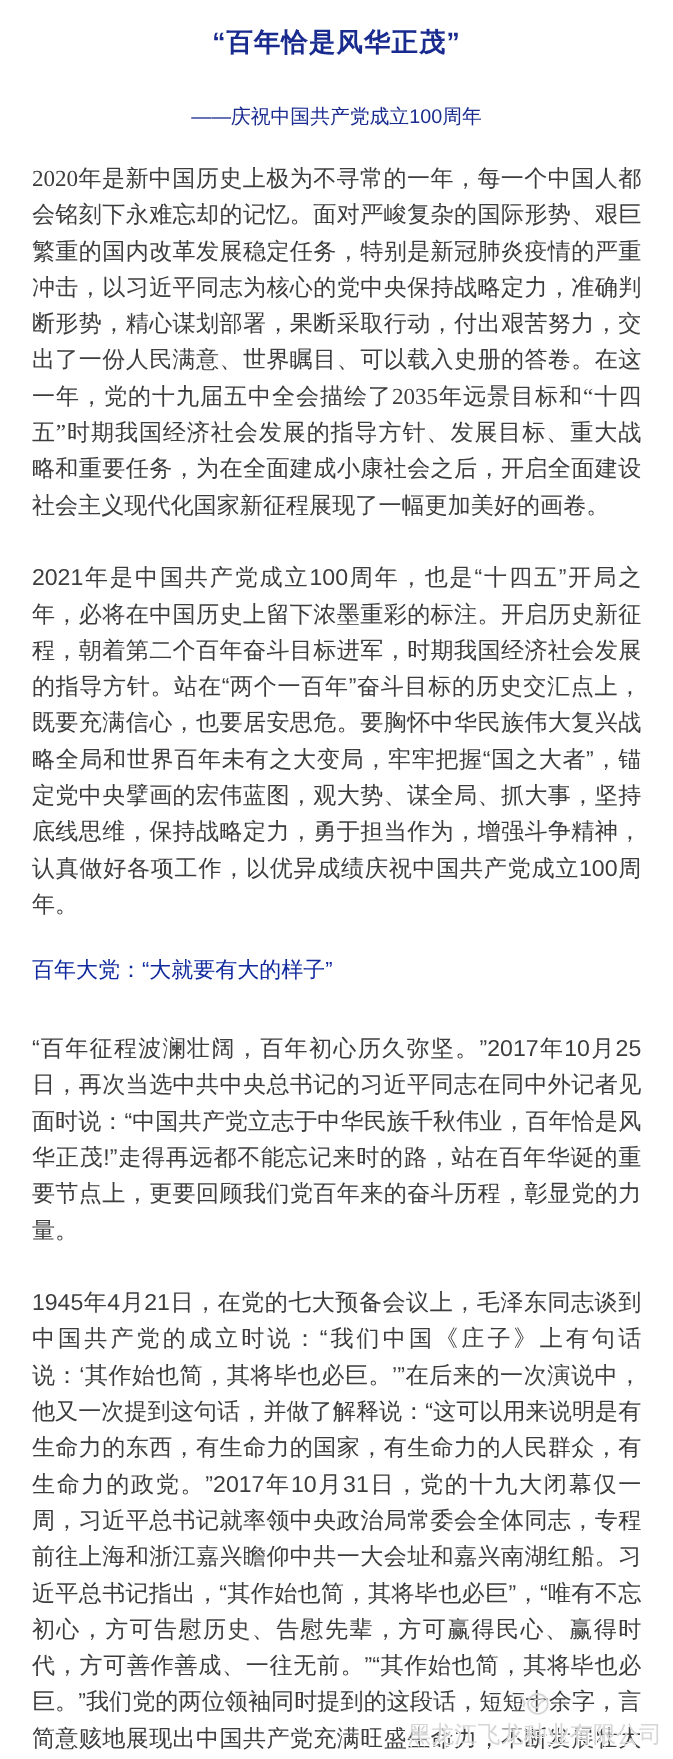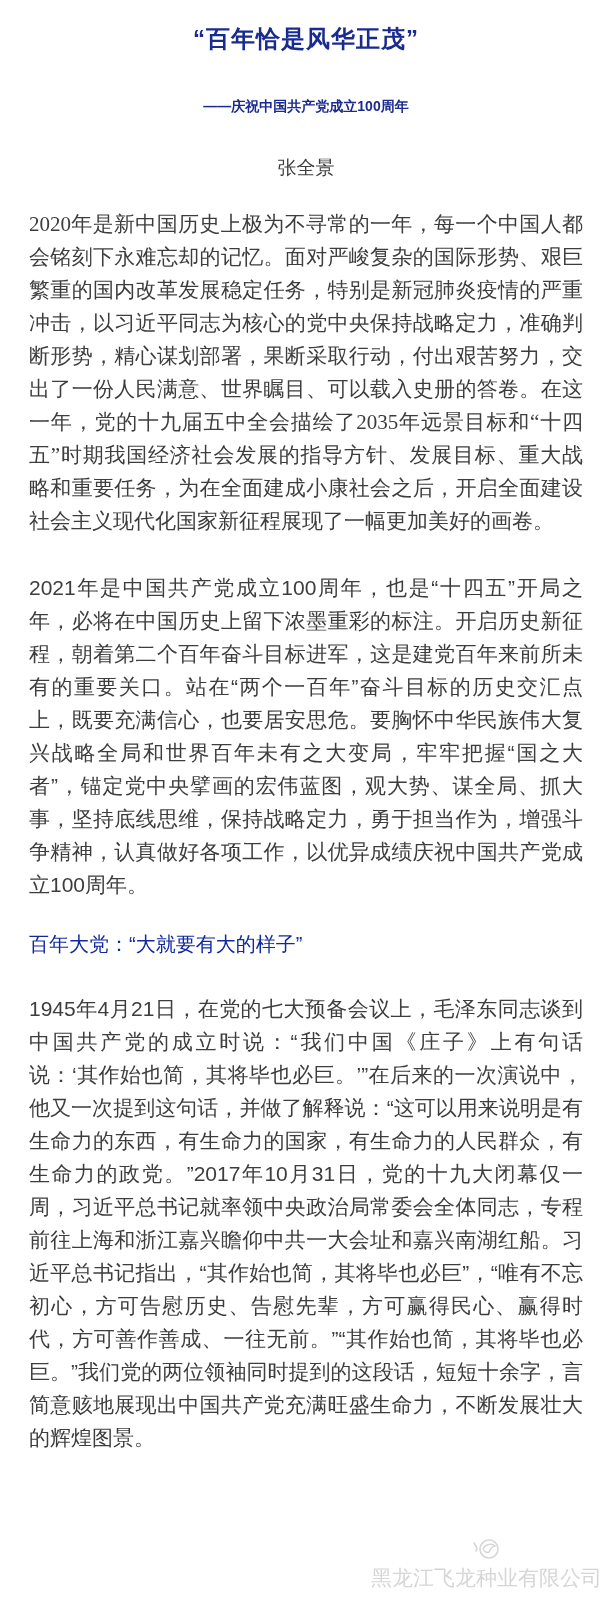--- a/index.html
+++ b/index.html
@@ -23,23 +23,23 @@
     margin: 8px 0 0 0;
     font-size: 24px;
     line-height: 33px;
     font-weight: bold;
     text-align: center;
     color: var(--title-color, #1a2b8f);
     letter-spacing: 1px;
   }
   .subtitle {
     margin: 38px 0 0 0;
-    font-size: 14px;
+    font-size: 18px;
     line-height: 27px;
-    font-weight: bold;
+    font-weight: normal;
     text-align: center;
     color: var(--title-color, #1a2b8f);
   }
   .author {
     margin: 34px 0 0 0;
     font-size: 19px;
     line-height: 28px;
     text-align: center;
     color: var(--body-color, #3d3d3d);
   }
@@ -88,28 +88,28 @@
 </head>
 <body>
 
 <div class="page">
   <div class="article">
 
     <h1 class="title">“百年恰是风华正茂”</h1>
 
     <h2 class="subtitle">——庆祝中国共产党成立100周年</h2>
 
-    <div class="author">张全景</div>
 
     <p class="body-para first-after-author">2020年是新中国历史上极为不寻常的一年，每一个中国人都会铭刻下永难忘却的记忆。面对严峻复杂的国际形势、艰巨繁重的国内改革发展稳定任务，特别是新冠肺炎疫情的严重冲击，以习近平同志为核心的党中央保持战略定力，准确判断形势，精心谋划部署，果断采取行动，付出艰苦努力，交出了一份人民满意、世界瞩目、可以载入史册的答卷。在这一年，党的十九届五中全会描绘了2035年远景目标和“十四五”时期我国经济社会发展的指导方针、发展目标、重大战略和重要任务，为在全面建成小康社会之后，开启全面建设社会主义现代化国家新征程展现了一幅更加美好的画卷。</p>
 
-    <p class="body-para">2021年是中国共产党成立100周年，也是“十四五”开局之年，必将在中国历史上留下浓墨重彩的标注。开启历史新征程，朝着第二个百年奋斗目标进军，这是建党百年来前所未有的重要关口。站在“两个一百年”奋斗目标的历史交汇点上，既要充满信心，也要居安思危。要胸怀中华民族伟大复兴战略全局和世界百年未有之大变局，牢牢把握“国之大者”，锚定党中央擘画的宏伟蓝图，观大势、谋全局、抓大事，坚持底线思维，保持战略定力，勇于担当作为，增强斗争精神，认真做好各项工作，以优异成绩庆祝中国共产党成立100周年。</p>
+    <p class="body-para">2021年是中国共产党成立100周年，也是“十四五”开局之年，必将在中国历史上留下浓墨重彩的标注。开启历史新征程，朝着第二个百年奋斗目标进军，时期我国经济社会发展的指导方针。站在“两个一百年”奋斗目标的历史交汇点上，既要充满信心，也要居安思危。要胸怀中华民族伟大复兴战略全局和世界百年未有之大变局，牢牢把握“国之大者”，锚定党中央擘画的宏伟蓝图，观大势、谋全局、抓大事，坚持底线思维，保持战略定力，勇于担当作为，增强斗争精神，认真做好各项工作，以优异成绩庆祝中国共产党成立100周年。</p>
 
     <h3 class="section-heading">百年大党：“大就要有大的样子”</h3>
 
+    <p class="body-para first-after-heading">“百年征程波澜壮阔，百年初心历久弥坚。”2017年10月25日，再次当选中共中央总书记的习近平同志在同中外记者见面时说：“中国共产党立志于中华民族千秋伟业，百年恰是风华正茂!”走得再远都不能忘记来时的路，站在百年华诞的重要节点上，更要回顾我们党百年来的奋斗历程，彰显党的力量。</p>
 
     <p class="body-para">1945年4月21日，在党的七大预备会议上，毛泽东同志谈到中国共产党的成立时说：“我们中国《庄子》上有句话说：‘其作始也简，其将毕也必巨。’”在后来的一次演说中，他又一次提到这句话，并做了解释说：“这可以用来说明是有生命力的东西，有生命力的国家，有生命力的人民群众，有生命力的政党。”2017年10月31日，党的十九大闭幕仅一周，习近平总书记就率领中央政治局常委会全体同志，专程前往上海和浙江嘉兴瞻仰中共一大会址和嘉兴南湖红船。习近平总书记指出，“其作始也简，其将毕也必巨”，“唯有不忘初心，方可告慰历史、告慰先辈，方可赢得民心、赢得时代，方可善作善成、一往无前。”“其作始也简，其将毕也必巨。”我们党的两位领袖同时提到的这段话，短短十余字，言简意赅地展现出中国共产党充满旺盛生命力，不断发展壮大的辉煌图景。</p>
 
   </div>
 
   <div class="watermark">
     <span>
       <svg width="30" height="26" viewBox="0 0 30 26" fill="none">
         <path d="M2 8 L5 13 L4 16" stroke="#d6d6d6" stroke-width="1.6" fill="none" stroke-linecap="round"></path>
         <circle cx="17" cy="14" r="9" stroke="#d6d6d6" stroke-width="1.6" fill="none"></circle>

